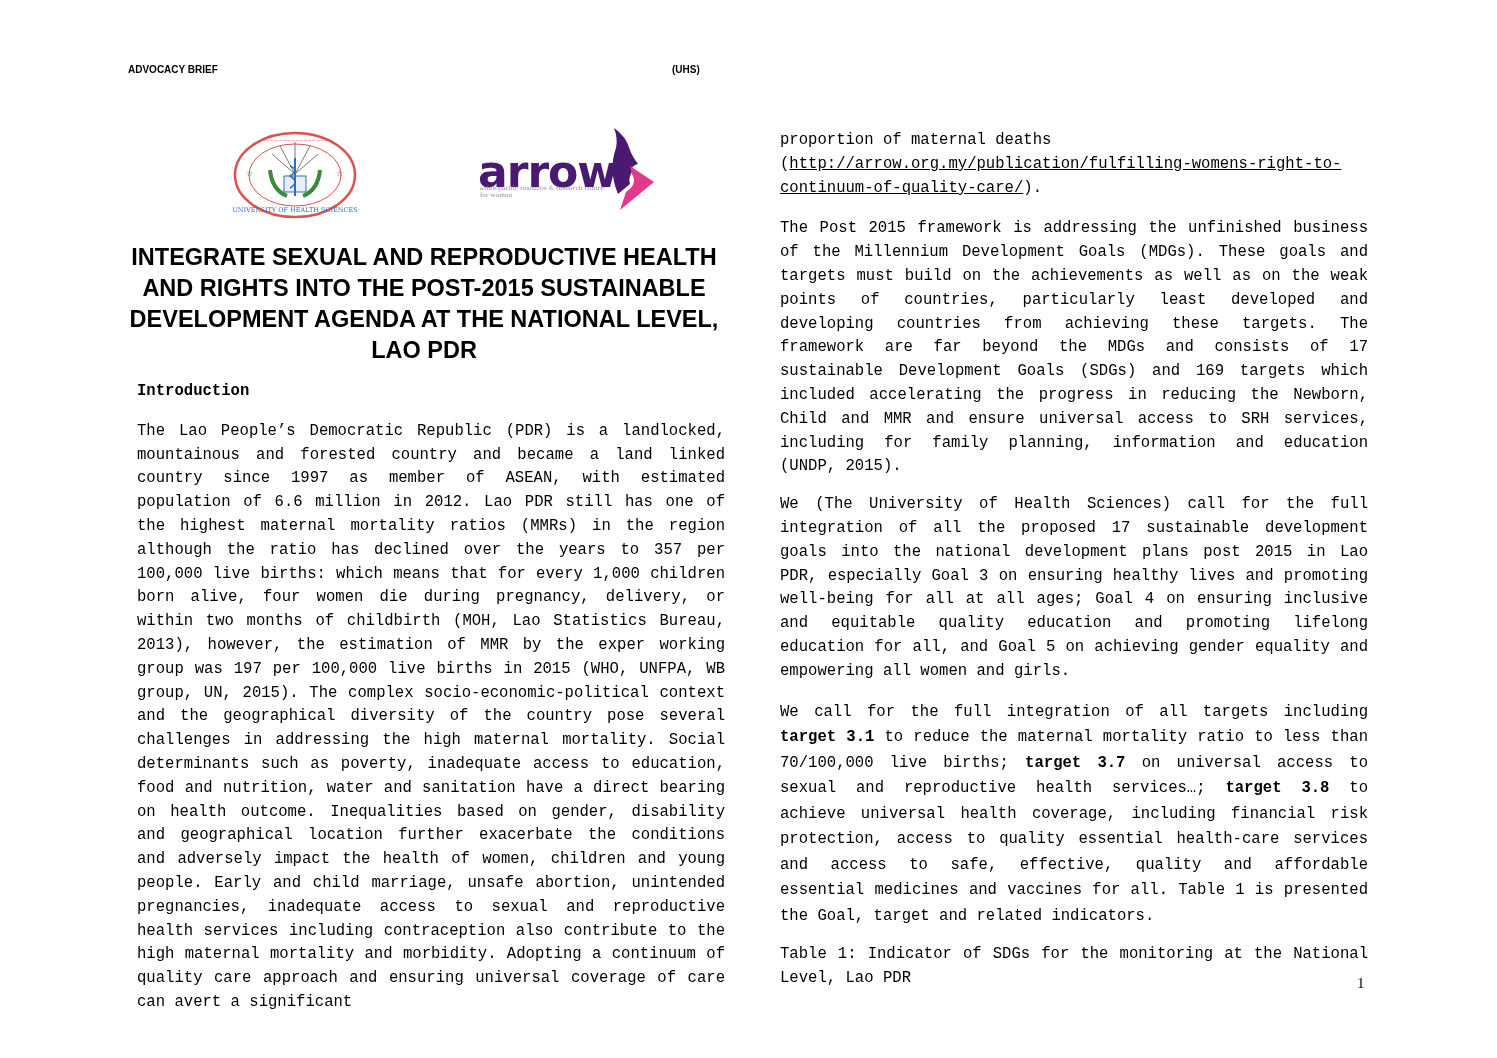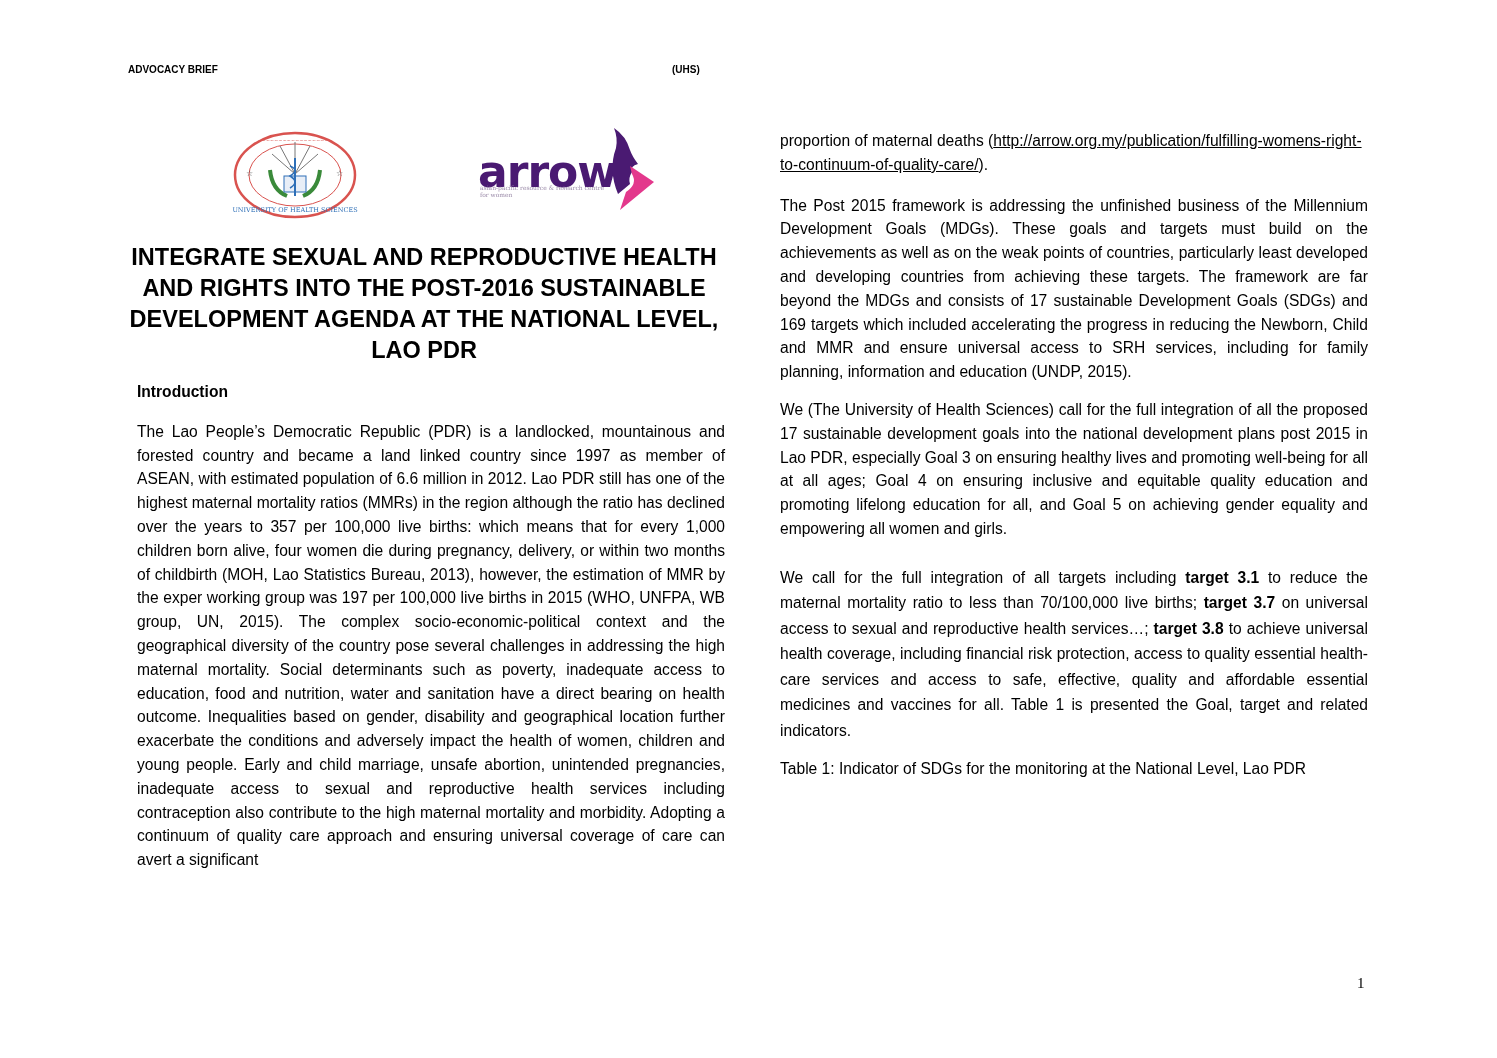--- a/index.html
+++ b/index.html
@@ -6,21 +6,21 @@
   body { width:1497px; height:1058px; position:relative; overflow:hidden; color:#000; }
   .hdr { position:absolute; top:64px; font-family:"Liberation Sans", sans-serif; font-weight:bold; font-size:10px; }
   .hdr-left { left:128px; }
   .hdr-right { left:672px; }
   .logos { position:absolute; top:126px; left:228px; width:440px; height:100px; }
   .uhs-logo { position:absolute; left:4px; top:4px; width:126px; height:90px; }
   .arrow-logo { position:absolute; left:250px; top:0px; width:180px; height:86px; }
   .arrow-word { position:absolute; left:0; top:20px; font-family:"DejaVu Sans", sans-serif; font-weight:bold; font-size:44px; color:#4a1a72; letter-spacing:-1px; }
   .arrow-sub { position:absolute; left:2px; top:58px; font-family:"DejaVu Serif", serif; font-size:6px; color:#9a8aa8; line-height:7px; width:130px; }
   .title { position:absolute; left:120px; top:242px; width:608px; text-align:center; font-family:"Liberation Sans", sans-serif; font-weight:bold; font-size:23.5px; line-height:31px; }
-  .col { position:absolute; font-family:Liberation Sans, sans-serif; font-size:15.6px; line-height:23.8px; text-align:justify; }
+  .col { position:absolute; font-family:Liberation Mono, monospace; font-size:15.6px; line-height:23.8px; text-align:justify; }
   .col-left { left:137px; width:588px; }
   .col-right { left:780px; width:588px; }
   .h { font-weight:bold; }
   p { margin:0; }
   a { color:#000; text-decoration:underline; }
   .pnum { position:absolute; left:1357px; top:975px; font-family:"Liberation Serif", serif; font-size:15px; }
 </style>
 </head>
 <body>
 
@@ -53,32 +53,32 @@
   <div class="arrow-logo">
     <span class="arrow-word">arrow</span>
     <span class="arrow-sub">asian-pacific resource &amp; research centre for women</span>
     <svg style="position:absolute;left:130px;top:0" width="50" height="86" viewBox="0 0 50 86">
       <path d="M6 2 Q18 10 22 24 Q24 30 30 38 Q22 40 24 46 Q20 52 22 58 L10 68 Q0 44 8 22 Q10 12 6 2 Z" fill="#4a1a72"></path>
       <path d="M22 40 L46 56 L12 84 L18 66 Q30 58 24 48 Z" fill="#e3388c"></path>
     </svg>
   </div>
 </div>
 
-<div class="title">INTEGRATE SEXUAL AND REPRODUCTIVE HEALTH AND RIGHTS INTO THE POST-2016 SUSTAINABLE DEVELOPMENT AGENDA AT THE NATIONAL LEVEL, LAO PDR</div>
+<div class="title">INTEGRATE SEXUAL AND REPRODUCTIVE HEALTH AND RIGHTS INTO THE POST-2015 SUSTAINABLE DEVELOPMENT AGENDA AT THE NATIONAL LEVEL, LAO PDR</div>
 
 <div class="col col-left" style="top:380px;">
   <p class="h" style="margin-bottom:16px;">Introduction</p>
   <p>The Lao People’s Democratic Republic (PDR) is a landlocked, mountainous and forested country and became a land linked country since 1997 as member of ASEAN, with estimated population of 6.6 million in 2012. Lao PDR still has one of the highest maternal mortality ratios (MMRs) in the region although the ratio has declined over the years to 357 per 100,000 live births: which means that for every 1,000 children born alive, four women die during pregnancy, delivery, or within two months of childbirth (MOH, Lao Statistics Bureau, 2013), however, the estimation of MMR by the exper working group was 197 per 100,000 live births in 2015 (WHO, UNFPA, WB group, UN, 2015). The complex socio-economic-political context and the geographical diversity of the country pose several challenges in addressing the high maternal mortality. Social determinants such as poverty, inadequate access to education, food and nutrition, water and sanitation have a direct bearing on health outcome. Inequalities based on gender, disability and geographical location further exacerbate the conditions and adversely impact the health of women, children and young people. Early and child marriage, unsafe abortion, unintended pregnancies, inadequate access to sexual and reproductive health services including contraception also contribute to the high maternal mortality and morbidity. Adopting a continuum of quality care approach and ensuring universal coverage of care can avert a significant</p>
 </div>
 
 <div class="col col-right" style="top:129px;">
   <p style="text-align:left;">
     <span>proportion of maternal deaths (</span><a>http://arrow.org.my/publication/fulfilling-womens-right-to-continuum-of-quality-care/</a><span>).</span>
   </p>
   <p style="margin-top:17px;">The Post 2015 framework is addressing the unfinished business of the Millennium Development Goals (MDGs).  These goals and targets must build on the achievements as well as on the weak points of countries, particularly least developed and developing countries from achieving these targets. The framework are far beyond the MDGs and consists of 17 sustainable Development Goals (SDGs) and 169 targets which included accelerating the progress in reducing the Newborn, Child and MMR and ensure universal access to SRH services, including for family planning, information and education (UNDP, 2015).</p>
   <p style="margin-top:14px;">We (The University of Health Sciences) call for the full integration of all the proposed 17 sustainable development goals into the national development plans post 2015 in Lao PDR, especially Goal 3 on ensuring healthy lives and promoting well-being for all at all ages; Goal 4 on ensuring inclusive and equitable quality education and promoting lifelong education for all, and Goal 5 on achieving gender equality and empowering all women and girls.</p>
-  <p style="margin-top:24px; line-height:25.5px;">
+  <p style="margin-top:16px; line-height:25.5px;">
     <span>We call for the full integration of all targets including </span><b>target 3.1</b><span> to reduce the maternal mortality ratio to less than 70/100,000 live births; </span><b>target 3.7</b><span> on universal access to sexual and reproductive health services…; </span><b>target 3.8</b><span> to achieve universal health coverage, including financial risk protection, access to quality essential health-care services and access to safe, effective, quality and affordable essential medicines and vaccines for all. Table 1 is presented the Goal, target and related indicators.</span>
   </p>
   <p style="margin-top:14px;">Table 1: Indicator of SDGs for the monitoring at the National Level, Lao PDR</p>
 </div>
 
 <div class="pnum">1</div>
 
 </body></html>

